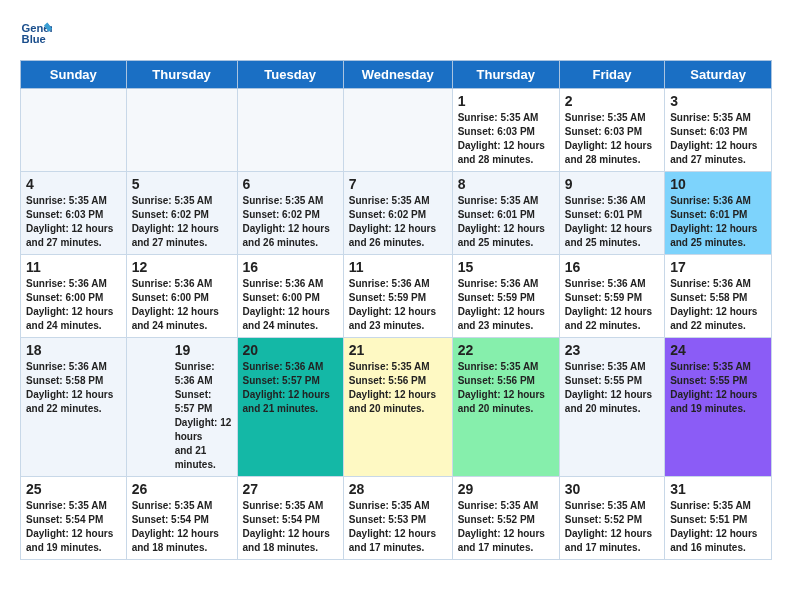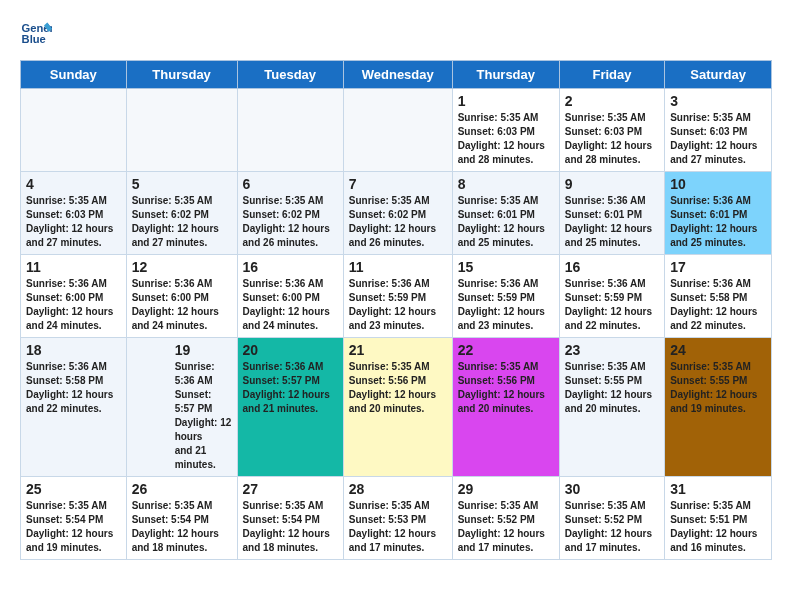--- a/index.html
+++ b/index.html
@@ -144,29 +144,29 @@
 Daylight: 12 hours
 and 21 minutes.</span></td>
           <td style="background: #14b8a6;"><span class="day-num">20</span><span class="day-info" style="white-space: pre-line;">Sunrise: 5:36 AM
 Sunset: 5:57 PM
 Daylight: 12 hours
 and 21 minutes.</span></td>
           <td style="background: #fef9c3;"><span class="day-num">21</span><span class="day-info" style="white-space: pre-line;">Sunrise: 5:35 AM
 Sunset: 5:56 PM
 Daylight: 12 hours
 and 20 minutes.</span></td>
-          <td style="background: #d946ef;"><span class="day-num">22</span><span class="day-info" style="white-space: pre-line;">Sunrise: 5:35 AM
+          <td style="background: #86efac;"><span class="day-num">22</span><span class="day-info" style="white-space: pre-line;">Sunrise: 5:35 AM
 Sunset: 5:56 PM
 Daylight: 12 hours
 and 20 minutes.</span></td>
           <td style="background: rgb(240, 245, 251);"><span class="day-num">23</span><span class="day-info" style="white-space: pre-line;">Sunrise: 5:35 AM
 Sunset: 5:55 PM
 Daylight: 12 hours
 and 20 minutes.</span></td>
-          <td style="background: #a16207;"><span class="day-num">24</span><span class="day-info" style="white-space: pre-line;">Sunrise: 5:35 AM
+          <td style="background: #8b5cf6;"><span class="day-num">24</span><span class="day-info" style="white-space: pre-line;">Sunrise: 5:35 AM
 Sunset: 5:55 PM
 Daylight: 12 hours
 and 19 minutes.</span></td>
         </tr>
         <tr>
           <td><span class="day-num">25</span><span class="day-info" style="white-space: pre-line;">Sunrise: 5:35 AM
 Sunset: 5:54 PM
 Daylight: 12 hours
 and 19 minutes.</span></td>
           <td><span class="day-num">26</span><span class="day-info" style="white-space: pre-line;">Sunrise: 5:35 AM

